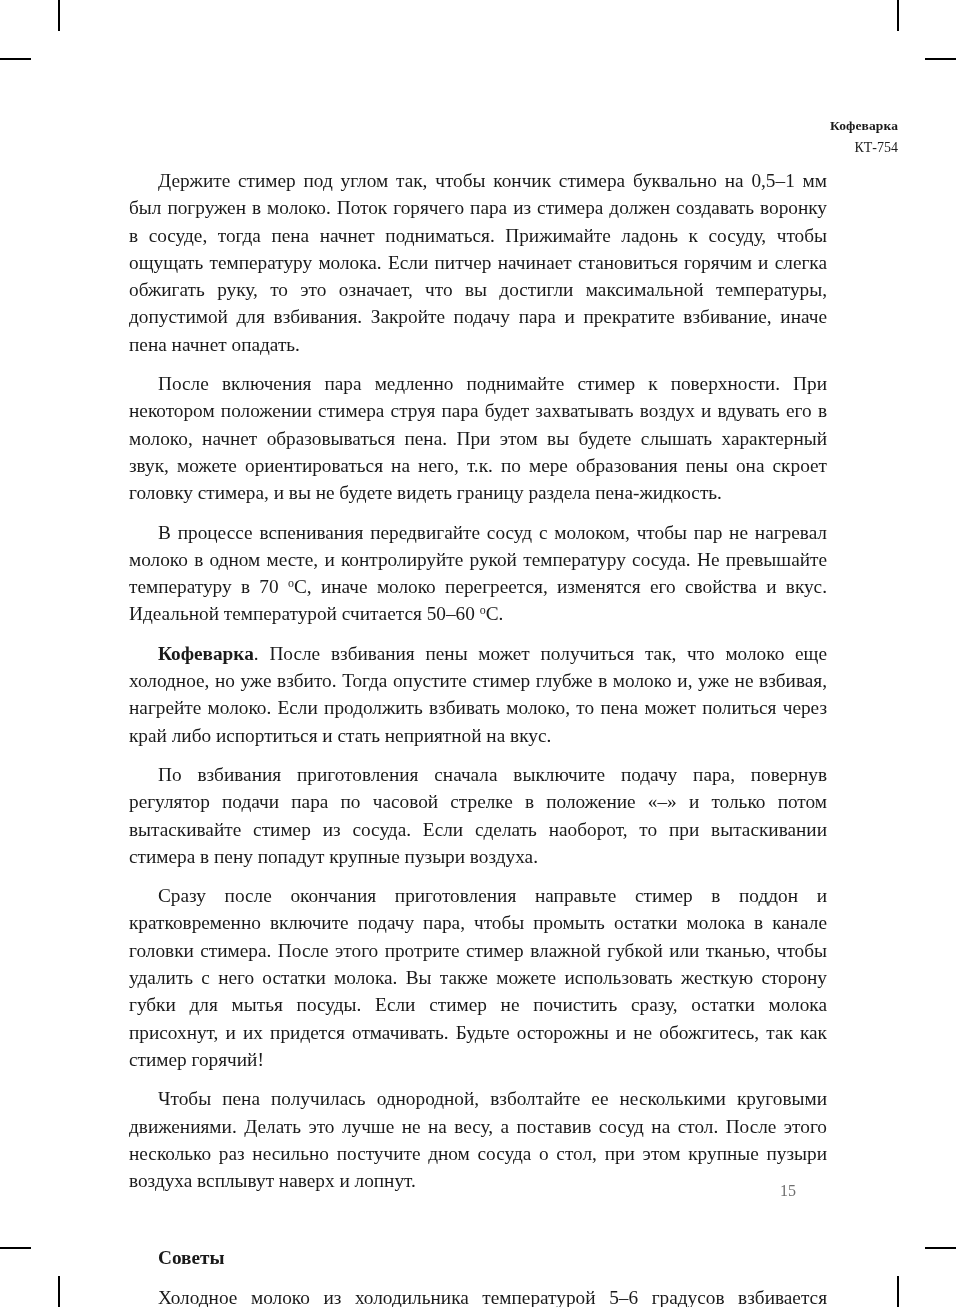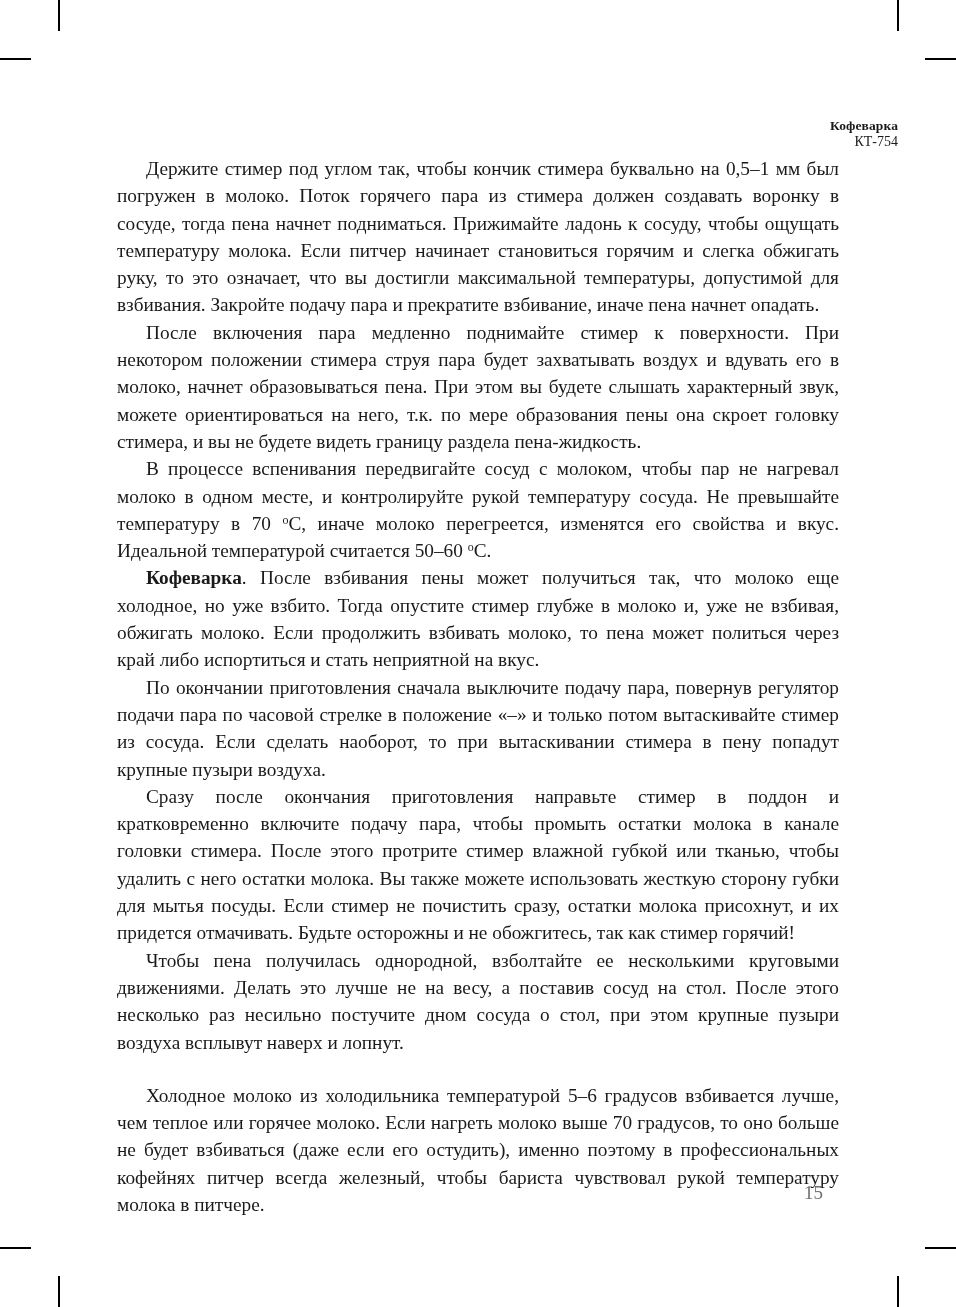--- a/index.html
+++ b/index.html
@@ -46,37 +46,37 @@
   .runhead .model-name {
     font-size: 13.5px;
     font-weight: bold;
     letter-spacing: 0.1px;
     display: block;
   }
   .runhead .model-code {
     font-size: 14px;
     font-weight: normal;
     display: block;
-    margin-top: 1px;
+    margin-top: 7px;
   }
 
   
   .textblock {
     position: absolute;
     left: 117px;
     top: 155px;
     width: 722px;
     font-size: 19.3px;
     line-height: 27.3px;
     text-align: justify;
     text-justify: inter-word;
   }
 
   .textblock p {
-    margin: 0;
+    margin: 12px;
     text-indent: 29px;
     hyphens: manual;
   }
 
   .lead { font-weight: bold; }
 
   .subhead {
     margin: 0;
     font-weight: bold;
     text-indent: 29px;
@@ -89,23 +89,23 @@
 
   .deg {
     font-size: 0.62em;
     vertical-align: 0.52em;
     line-height: 0;
   }
 
   
   .folio {
     position: absolute;
-    left: 804px;
+    left: 780px;
     top: 1182px;
-    font-size: 19px;
+    font-size: 16px;
     color: #6e6e6e;
   }
 </style>
 </head>
 <body>
 
 <div class="page">
 
   <div class="crop v crop-tl-v"></div>
   <div class="crop h crop-tl-h"></div>
@@ -122,30 +122,31 @@
   </div>
 
   <div class="textblock">
 
     <p>Держите стимер под углом так, чтобы кончик стимера буквально на 0,5–1 мм был погружен в молоко. Поток горячего пара из стимера должен создавать воронку в сосуде, тогда пена начнет подниматься. Прижимайте ладонь к сосуду, чтобы ощущать температуру молока. Если питчер начинает становиться горячим и слегка обжигать руку, то это означает, что вы достигли максимальной температуры, допустимой для взбивания. Закройте подачу пара и прекратите взбивание, иначе пена начнет опадать.</p>
 
     <p>После включения пара медленно поднимайте стимер к поверхности. При некотором положении стимера струя пара будет захватывать воздух и вдувать его в молоко, начнет образовываться пена. При этом вы будете слышать характерный звук, можете ориентироваться на него, т.к. по мере образования пены она скроет головку стимера, и вы не будете видеть границу раздела пена-жидкость.</p>
 
     <p><span>В процессе вспенивания передвигайте сосуд с молоком, чтобы пар не нагревал молоко в одном месте, и контролируйте рукой температуру сосуда. Не превышайте температуру в 70 </span><span class="deg">o</span><span>C, иначе молоко перегреется, изменятся его свойства и вкус. Идеальной температурой считается 50–60 </span><span class="deg">o</span><span>C.</span></p>
 
-    <p><span class="lead">Кофеварка</span><span>. После взбивания пены может получиться так, что молоко еще холодное, но уже взбито. Тогда опустите стимер глубже в молоко и, уже не взбивая, обжигать молоко. Если продолжить взбивать молоко, то пена может политься через край либо испортиться и стать неприятной на вкус.</span></p>
+    <p><span class="lead">Кофеварка</span><span>. После взбивания пены может получиться так, что молоко еще холодное, но уже взбито. Тогда опустите стимер глубже в молоко и, уже не взбивая, нагрейте молоко. Если продолжить взбивать молоко, то пена может политься через край либо испортиться и стать неприятной на вкус.</span></p>
 
-    <p>По окончании приготовления сначала выключите подачу пара, повернув регулятор подачи пара по часовой стрелке в положение «–» и только потом вытаскивайте стимер из сосуда. Если сделать наоборот, то при вытаскивании стимера в пену попадут крупные пузыри воздуха.</p>
+    <p>По взбивания приготовления сначала выключите подачу пара, повернув регулятор подачи пара по часовой стрелке в положение «–» и только потом вытаскивайте стимер из сосуда. Если сделать наоборот, то при вытаскивании стимера в пену попадут крупные пузыри воздуха.</p>
 
     <p>Сразу после окончания приготовления направьте стимер в поддон и кратковременно включите подачу пара, чтобы промыть остатки молока в канале головки стимера. После этого протрите стимер влажной губкой или тканью, чтобы удалить с него остатки молока. Вы также можете использовать жесткую сторону губки для мытья посуды. Если стимер не почистить сразу, остатки молока присохнут, и их придется отмачивать. Будьте осторожны и не обожгитесь, так как стимер горячий!</p>
 
     <p>Чтобы пена получилась однородной, взболтайте ее несколькими круговыми движениями. Делать это лучше не на весу, а поставив сосуд на стол. После этого несколько раз несильно постучите дном сосуда о стол, при этом крупные пузыри воздуха всплывут наверх и лопнут.</p>
 
     <div class="gap"></div>
 
+    <p class="subhead">Советы</p>
 
     <p>Холодное молоко из холодильника температурой 5–6 градусов взбивается лучше, чем теплое или горячее молоко. Если нагреть молоко выше 70 градусов, то оно больше не будет взбиваться (даже если его остудить), именно поэтому в профессиональных кофейнях питчер всегда железный, чтобы бариста чувствовал рукой температуру молока в питчере.</p>
 
   </div>
 
   <div class="folio">15</div>
 
 </div>
 
 </body></html>

